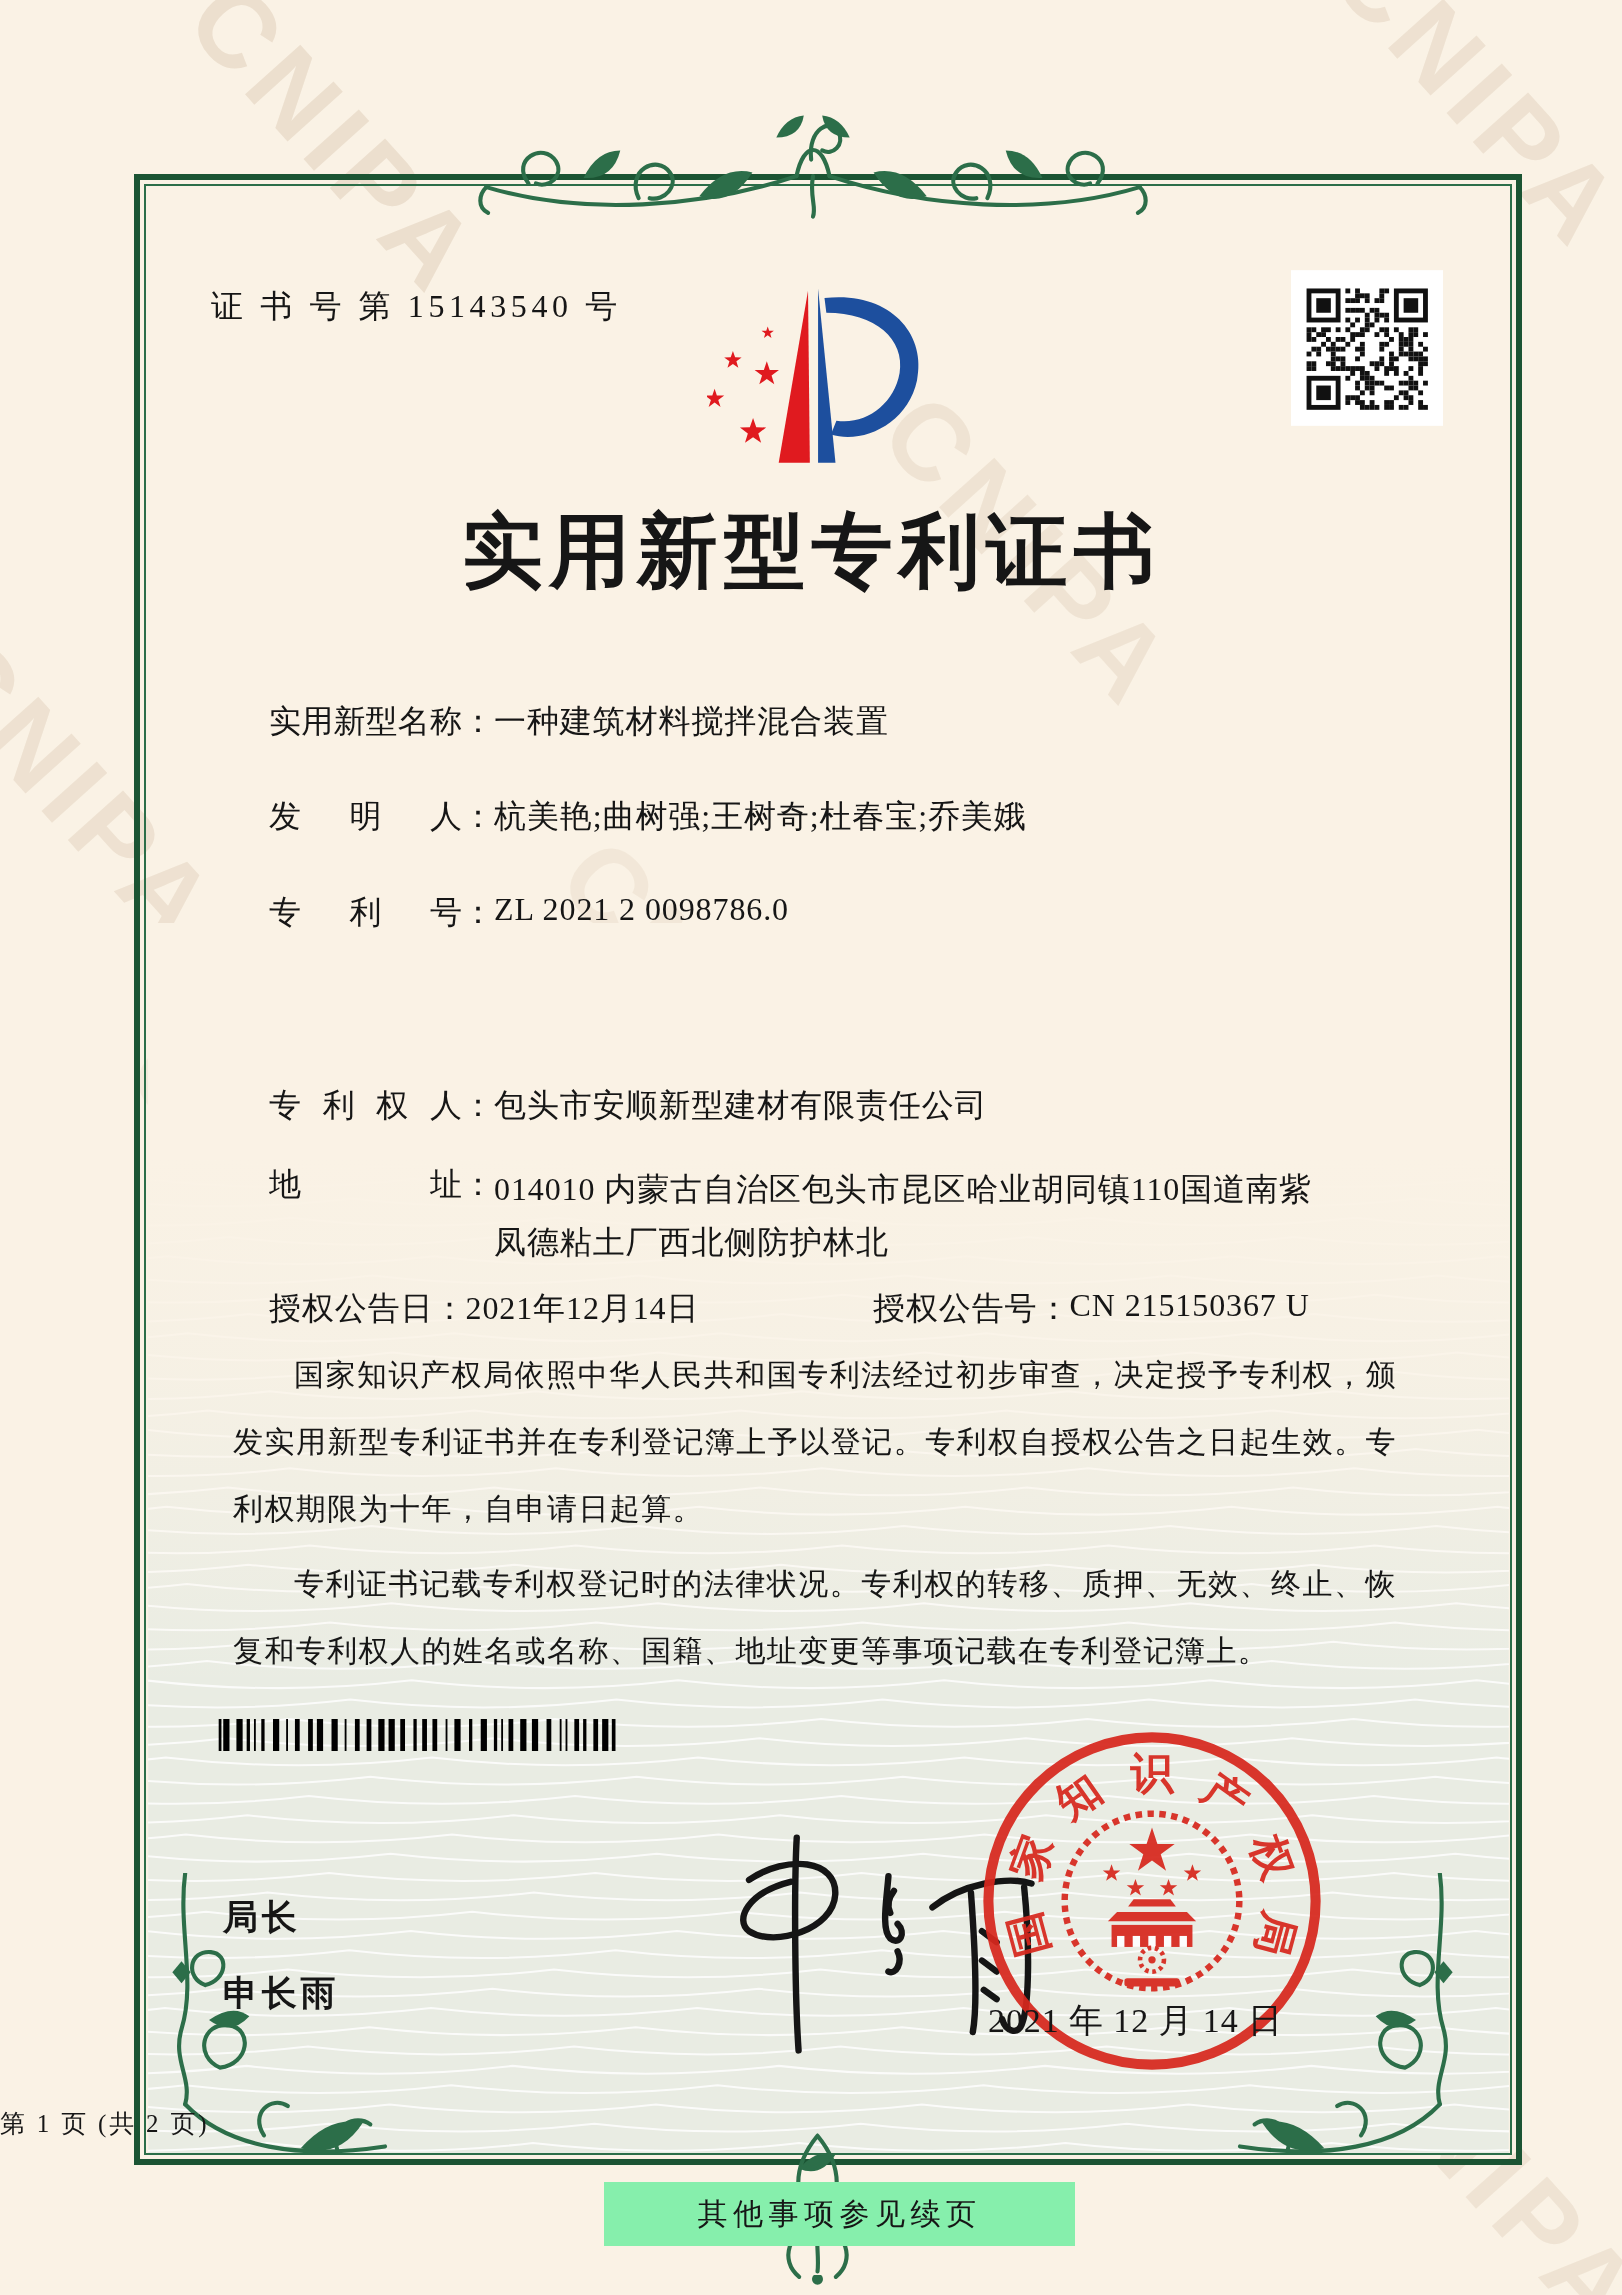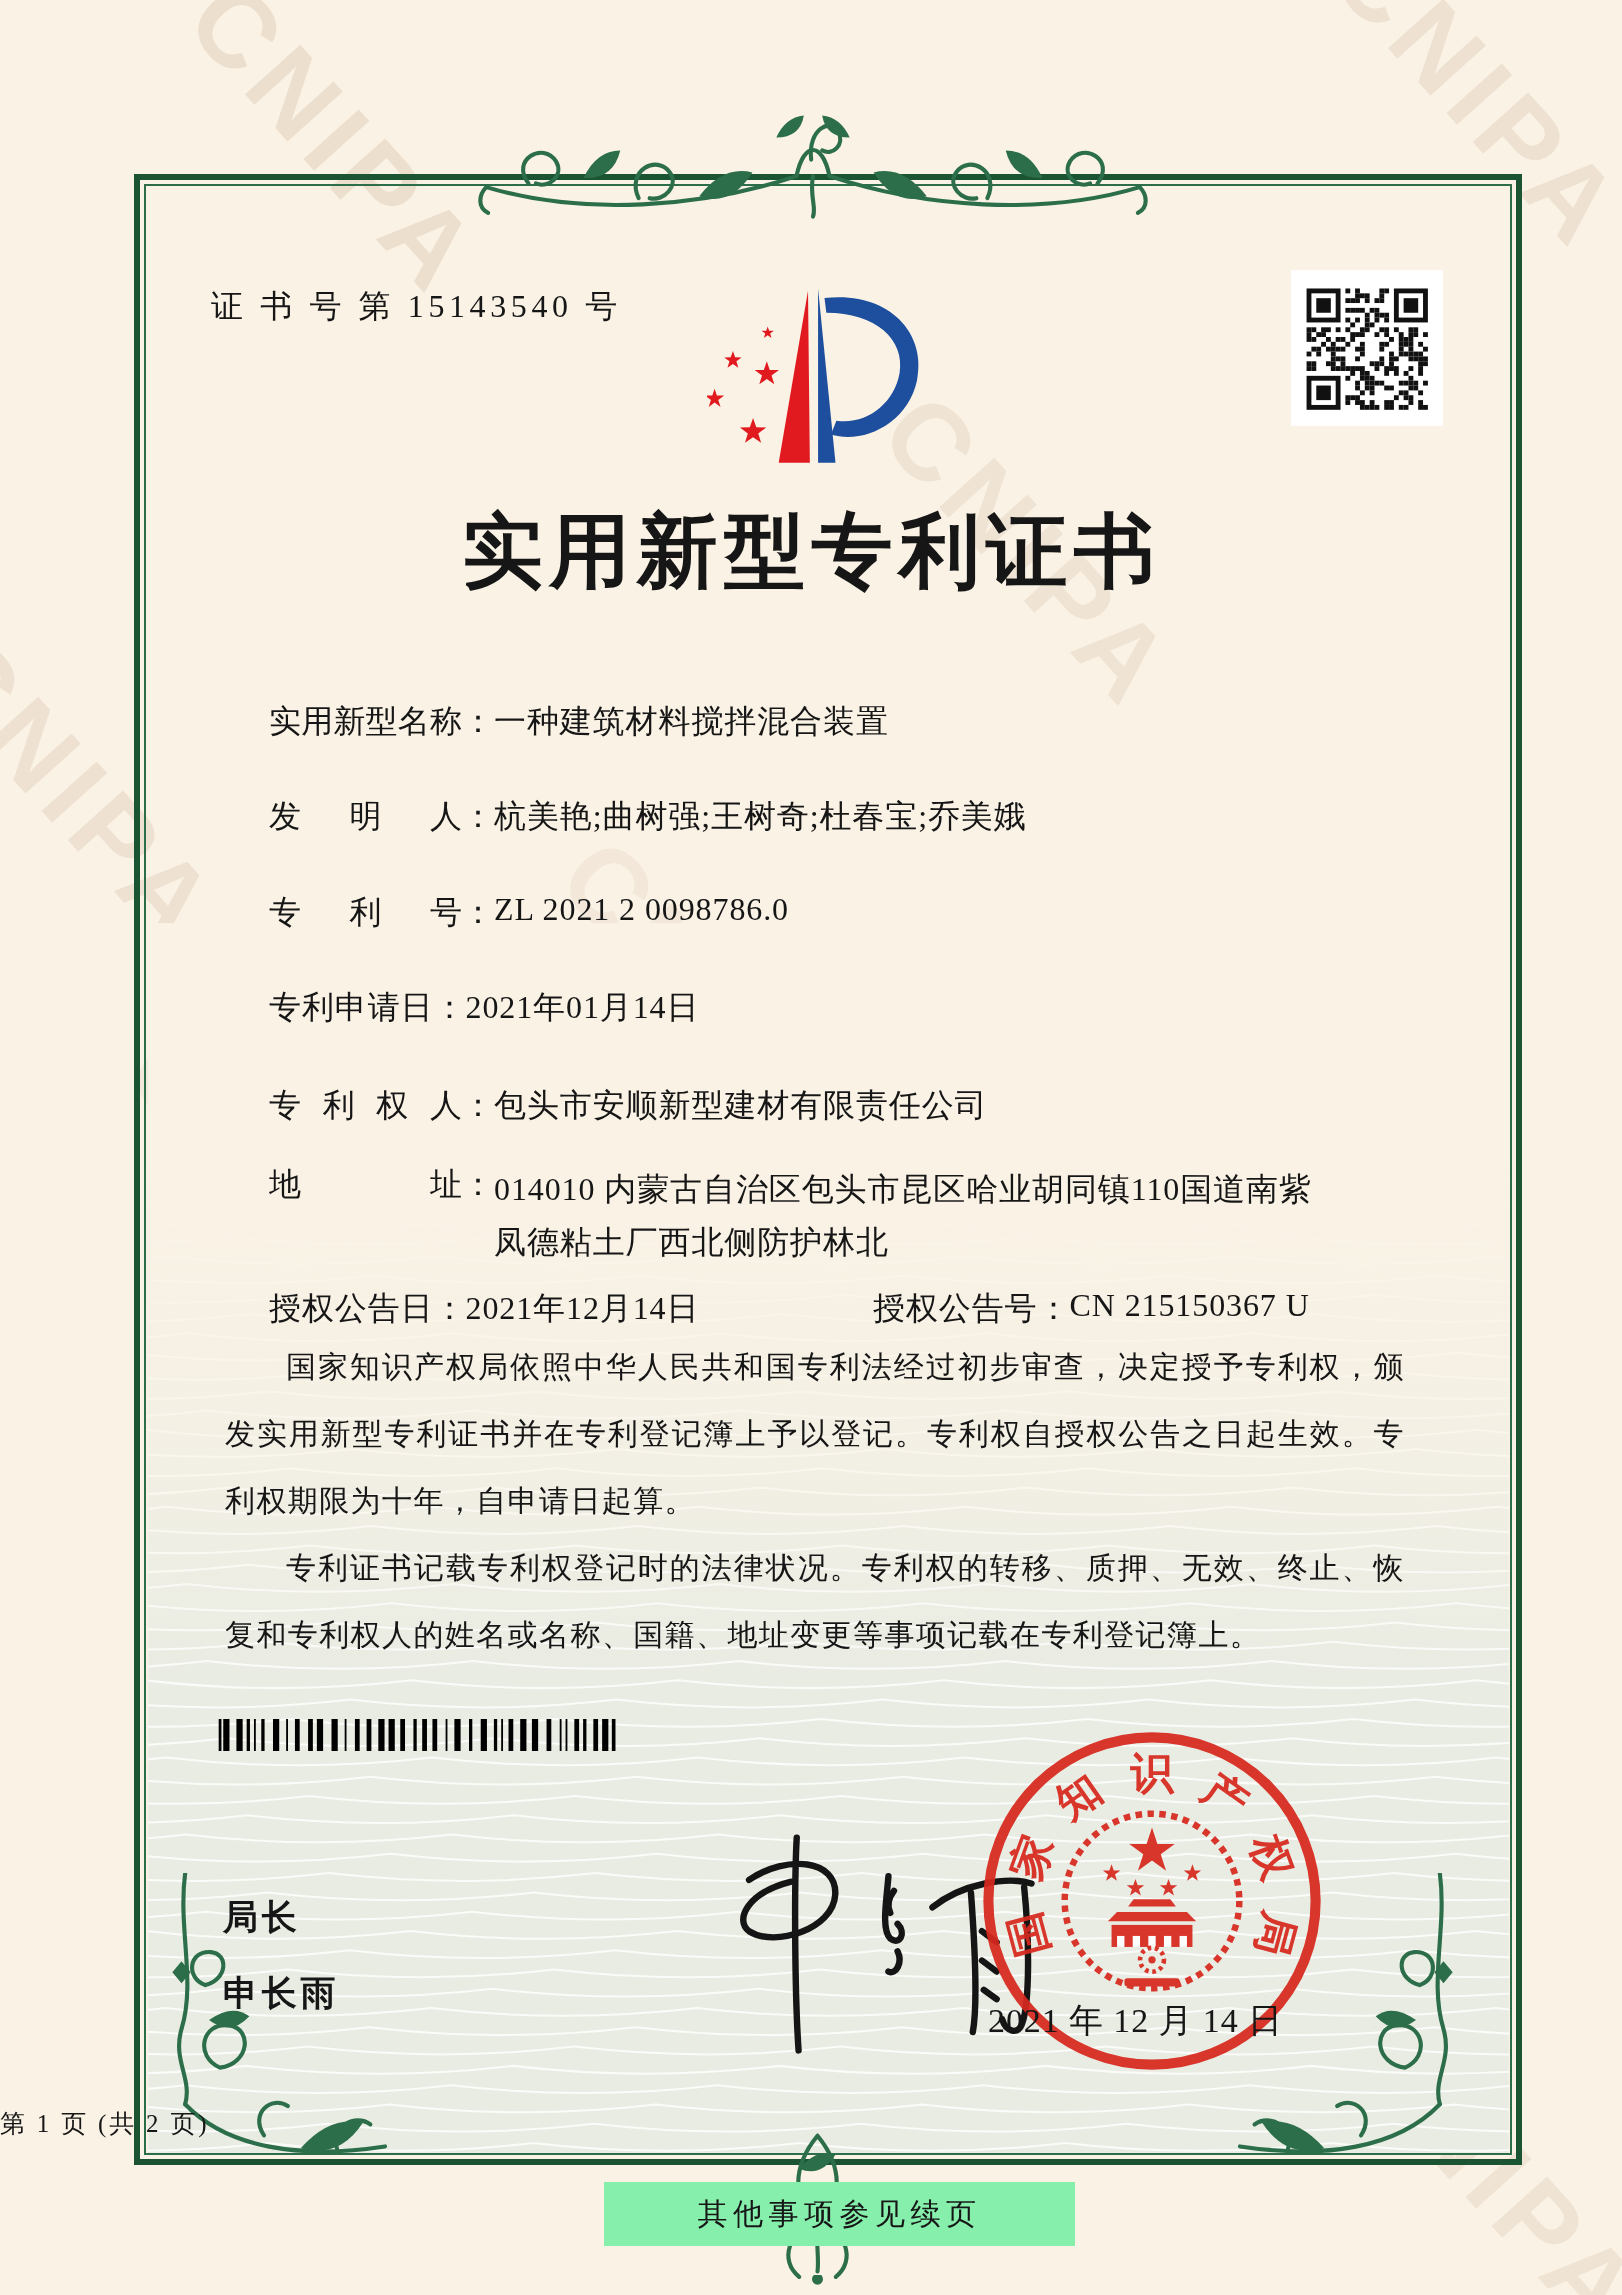--- a/index.html
+++ b/index.html
@@ -26,21 +26,21 @@
       font-size:81px;font-weight:bold;letter-spacing:6.4px;}
   .frow{position:absolute;left:225px;font-size:32px;white-space:nowrap;margin-left:44px;}
   .flabel{display:inline-block;width:193px;text-align:justify;text-align-last:justify;vertical-align:top;}
   .flabel.plain{width:auto;text-align-last:auto;letter-spacing:0.9px;}
   .colon{display:inline-block;vertical-align:top;}
   .fval{letter-spacing:0.9px;}
   .fval-multi{display:inline-block;vertical-align:top;letter-spacing:0.9px;}
   .fval-multi div{line-height:53px;}
   .grant2{position:absolute;left:604px;top:0;}
   .paras{position:absolute;left:225px;top:1333px;width:1180px;}
-  .paras p{margin:0;font-size:30px;line-height:67px;text-indent:61px;text-align:justify;letter-spacing:1.4px;}
+  .paras p{margin:8px;font-size:30px;line-height:67px;text-indent:61px;text-align:justify;letter-spacing:1.4px;}
   #barcode{position:absolute;left:218px;top:1719px;}
   .director{position:absolute;left:223px;font-family:Liberation Mono, monospace;
       font-weight:bold;font-size:35px;letter-spacing:3.7px;}
   #signature{position:absolute;left:657px;top:1823px;}
   #seal{position:absolute;left:970px;top:1719px;opacity:.93;}
   .seal-date{position:absolute;left:988px;top:1998px;font-size:34px;letter-spacing:0.9px;white-space:nowrap;}
   .footer{position:absolute;left:0;top:2107px;width:100%;font-size:25px;letter-spacing:2.8px;}
   .note-box{position:absolute;left:604px;top:2182px;width:471px;height:64px;background:#86efac;
       text-align:center;line-height:64px;font-size:30px;letter-spacing:5.5px;}
   #qr{position:absolute;left:1291px;top:270px;}
@@ -404,23 +404,20 @@
 
   <div class="frow" style="top:700px">
     <span class="flabel">实用新型名称</span><span class="colon">：</span><span class="fval">一种建筑材料搅拌混合装置</span>
   </div>
   <div class="frow" style="top:795px">
     <span class="flabel">发明人</span><span class="colon">：</span><span class="fval">杭美艳;曲树强;王树奇;杜春宝;乔美娥</span>
   </div>
   <div class="frow" style="top:891px">
     <span class="flabel">专利号</span><span class="colon">：</span><span class="fval">ZL 2021 2 0098786.0</span>
   </div>
-  <div class="frow" style="top:986px">
-    <span class="flabel plain">专利申请日</span><span class="colon">：</span><span class="fval">2021年01月14日</span>
-  </div>
   <div class="frow" style="top:1084px">
     <span class="flabel">专利权人</span><span class="colon">：</span><span class="fval">包头市安顺新型建材有限责任公司</span>
   </div>
   <div class="frow" style="top:1163px">
     <span class="flabel">地址</span><span class="colon">：</span><span class="fval-multi"><div>014010 内蒙古自治区包头市昆区哈业胡同镇110国道南紫</div><div>凤德粘土厂西北侧防护林北</div></span>
   </div>
   <div class="frow" style="top:1287px;width:1180px">
     <span class="flabel plain">授权公告日</span><span class="colon">：</span><span class="fval">2021年12月14日</span>
     <span class="grant2">
       <span class="flabel plain">授权公告号</span><span class="colon">：</span><span class="fval">CN 215150367 U</span>

